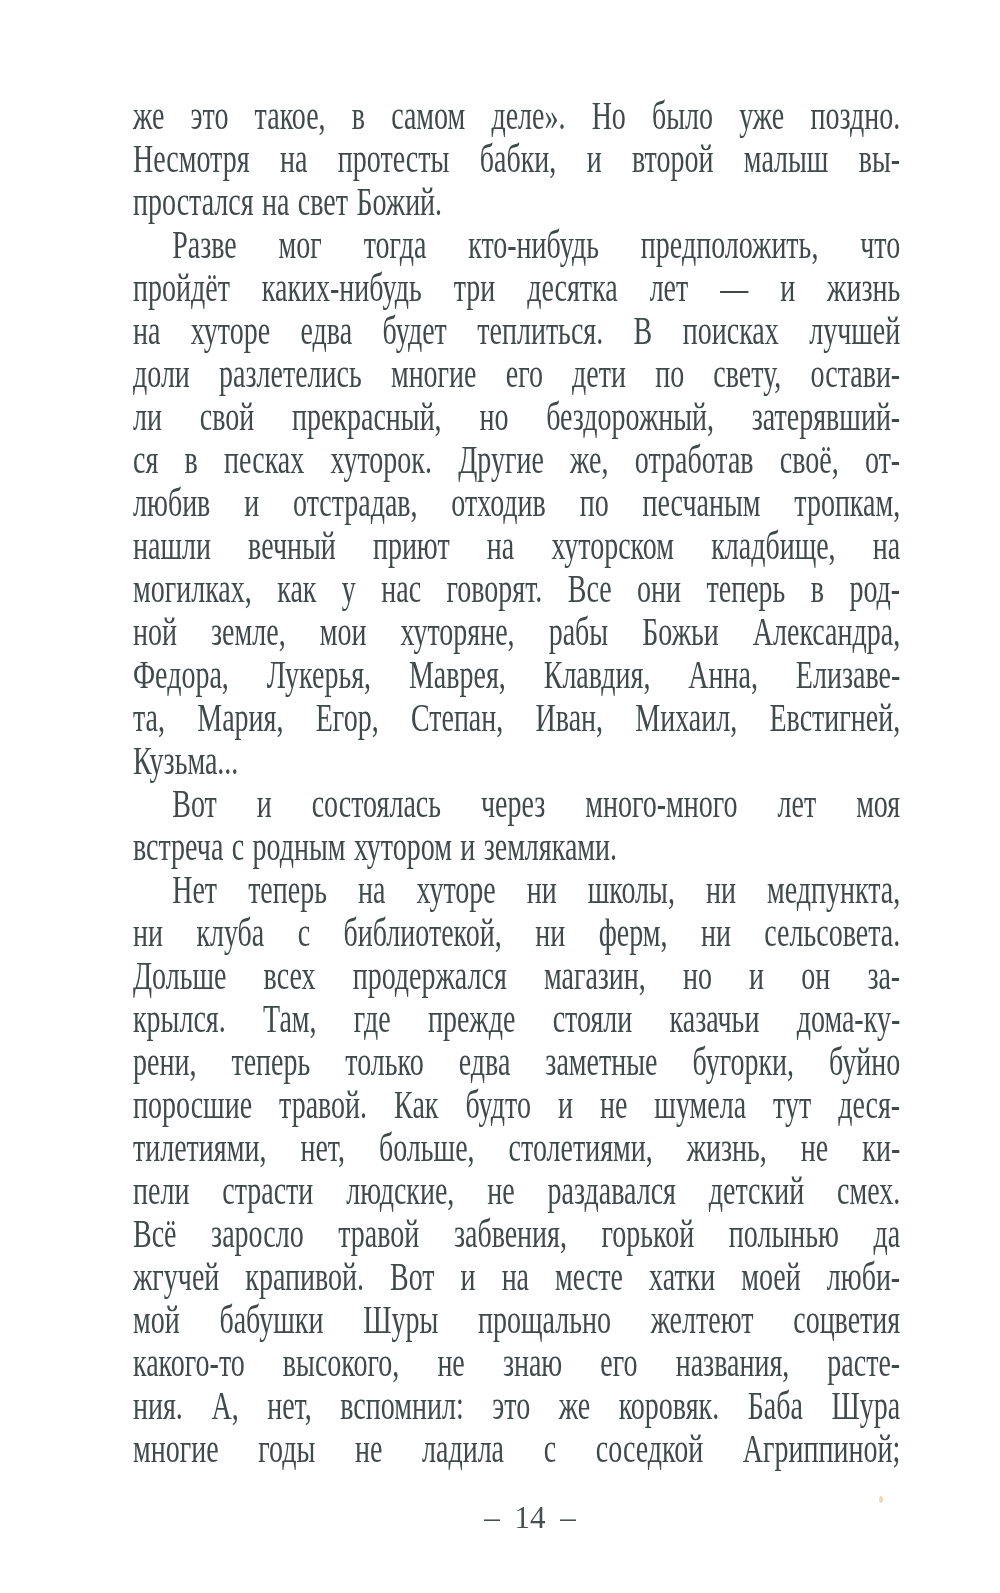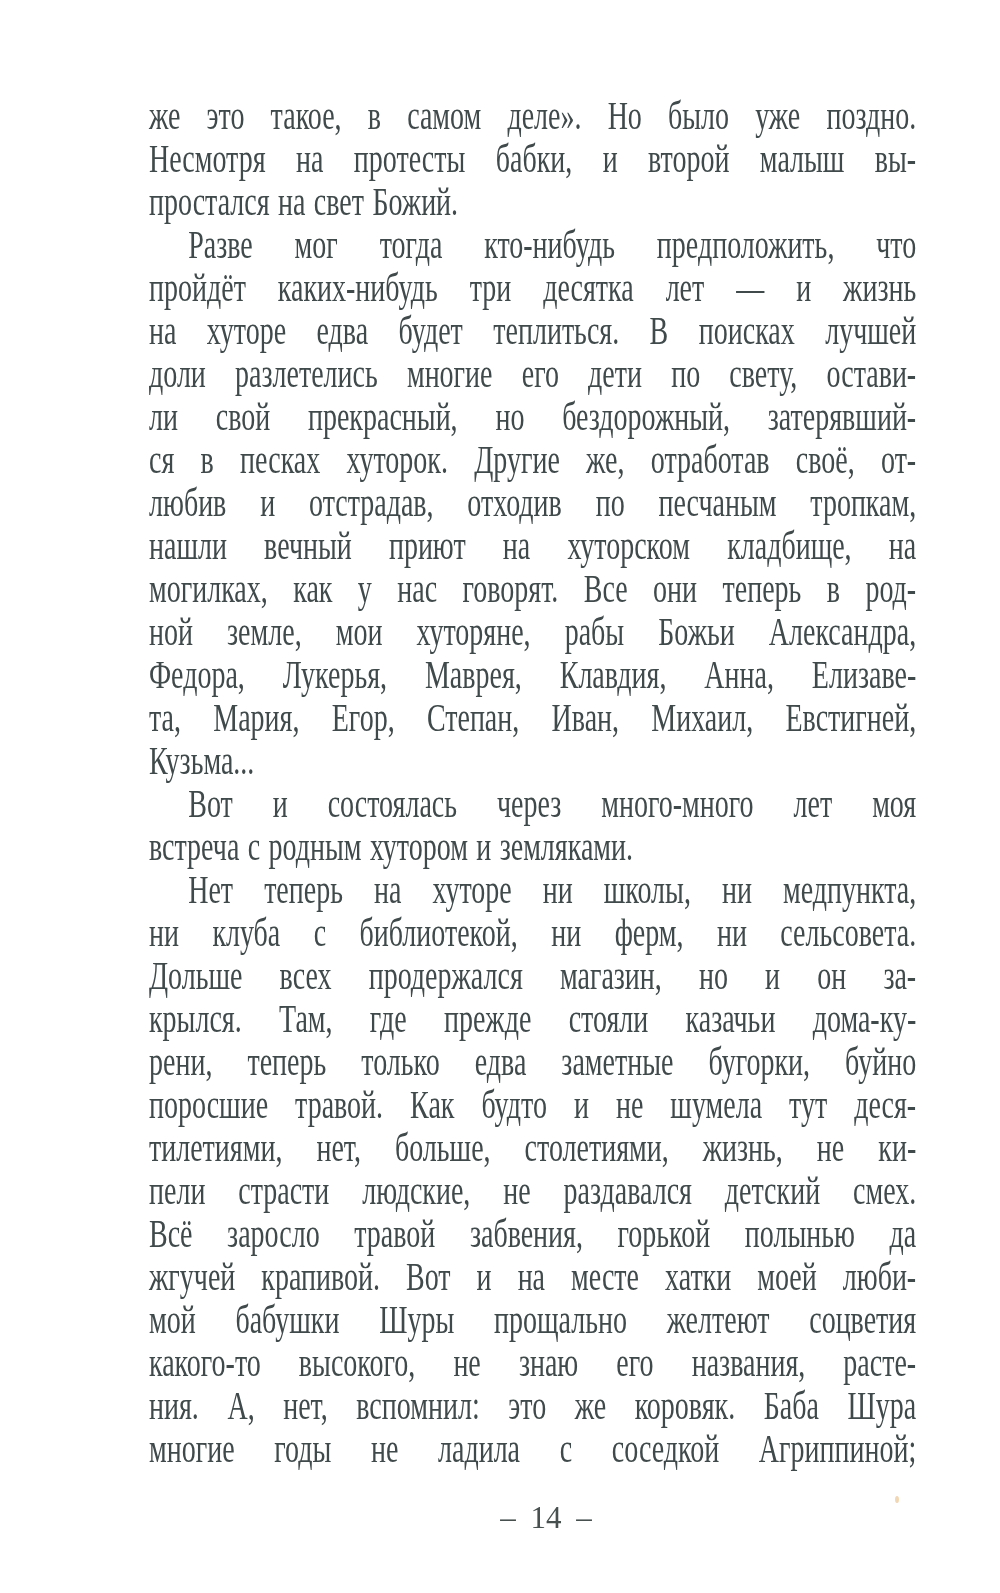--- a/index.html
+++ b/index.html
@@ -11,21 +11,20 @@
     height: 1593px;
     background: #ffffff;
     position: relative;
     overflow: hidden;
     font-family: "Liberation Serif", "DejaVu Serif", serif;
   }
   .page {
     position: absolute;
     inset: 0;
     background: #ffffff;
-    margin-left: 16px;
   }
   
   .text-block {
     position: absolute;
     left: 133px;
     top: 94px;
     width: 1096px;              
     transform: scaleX(0.7);
     transform-origin: 0 0;
     color: #414a4b;

